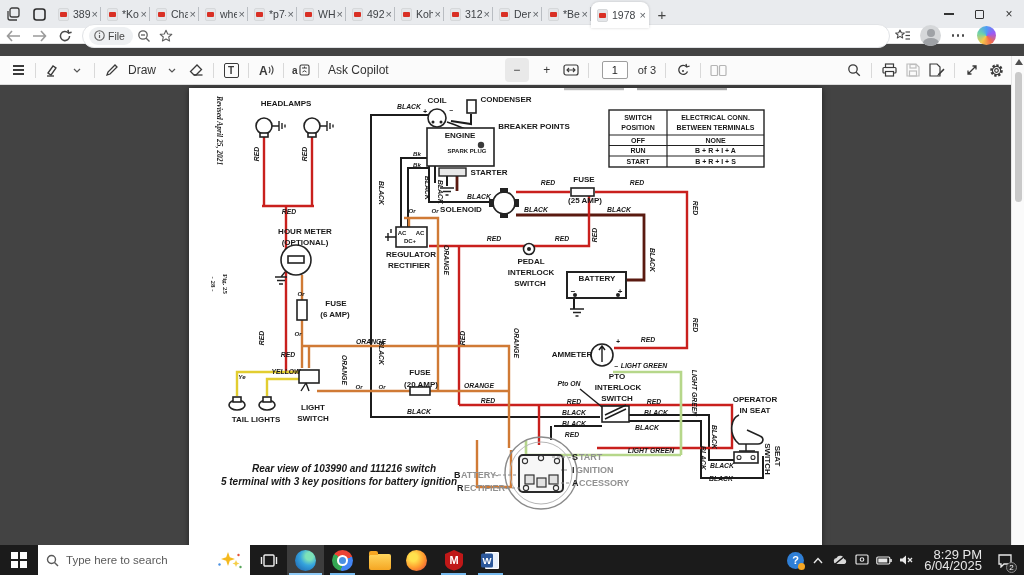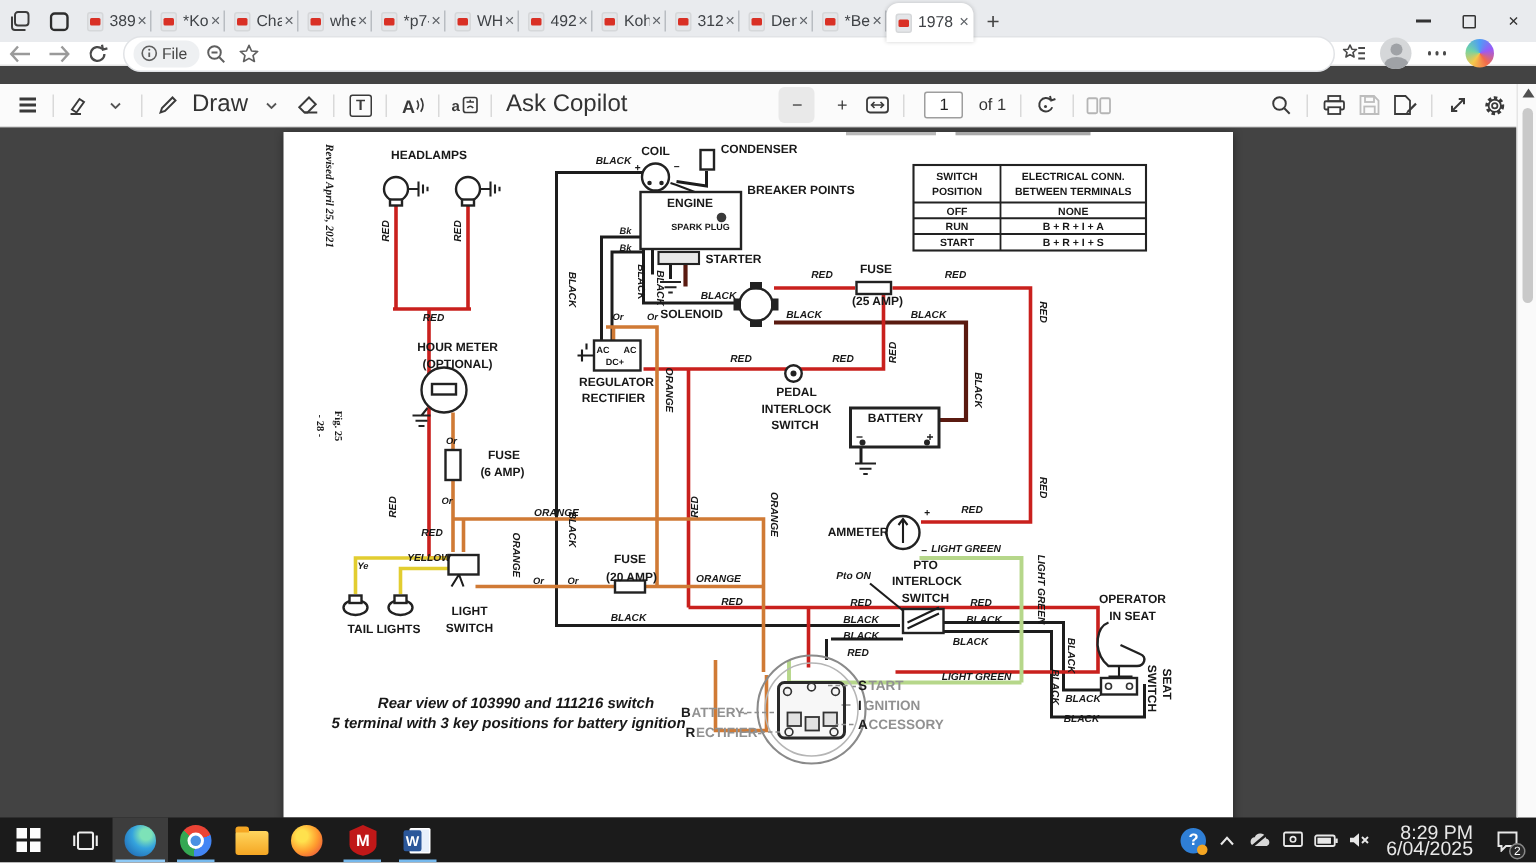--- a/index.html
+++ b/index.html
@@ -35,21 +35,21 @@
   .avatar::after{content:"";position:absolute;left:2.5px;top:13px;width:16px;height:10px;border-radius:50%;background:#9fa2a6}
   .dots{display:flex;gap:2.5px;align-items:center}
   .dots i{width:2.6px;height:2.6px;border-radius:50%;background:#4a4a4a}
   .copilot{width:19px;height:19px;border-radius:50%;background:conic-gradient(#4e9df5,#9b59f6,#f26a4b,#f5c84b,#6fd3a7,#4e9df5);margin:0 8px 0 6px}
 
   
   .pdfbar{position:absolute;top:56px;left:0;width:1024px;height:29px;background:#fbfbfb;border-bottom:1px solid #dcdcdc;display:flex;align-items:center;font-size:12px;color:#3a3a3a}
   .pi{height:24px;min-width:24px;display:flex;align-items:center;justify-content:center;padding:0 3px}
   .pi.hl{background:#e9e9e9;border-radius:4px}
   .pdiv{width:1px;height:15px;background:#d9d9d9;margin:0 5px}
-  .plabel{font-size:16px;color:#333;padding:0 4px}
+  .plabel{font-size:12px;color:#333;padding:0 4px}
   .pagebox{width:26px;height:18px;border:1px solid #9e9e9e;border-radius:2px;background:#fff;display:flex;align-items:center;justify-content:center;font-size:11px;color:#222;margin:0 6px 0 8px}
   .tbox{width:15px;height:15px;border:1.4px solid #3a3a3a;border-radius:2px;font-size:10px;font-weight:bold;display:flex;align-items:center;justify-content:center}
   .menu-ic{display:flex;flex-direction:column;gap:2.6px}
   .menu-ic i{display:block;width:11px;height:1.5px;background:#3a3a3a}
   .gap{flex:1 1 auto}
 
   
   .content{position:absolute;top:85px;left:0;width:1024px;height:460px;background:#434343;overflow:hidden}
   .page{position:absolute;left:189px;top:3px;width:633px;height:551px;background:#fff;box-shadow:0 1px 6px rgba(0,0,0,.5)}
   .vscroll{position:absolute;top:56px;right:0;width:13px;height:489px;background:#fafafa;border-left:1px solid #e6e6e6;z-index:5}
@@ -315,21 +315,21 @@
     <div class="pi hl">−</div>
     <div class="pi" style="margin-left:6px">+</div>
     <div class="pi">
       <svg width="16" height="12" viewBox="0 0 16 12">
           <rect x="1" y="1" width="14" height="10" rx="2" fill="none" stroke="#3a3a3a" stroke-width="1.2"></rect>
           <path d="M4,6 h8 M6,4 L4,6 L6,8 M10,4 L12,6 L10,8" fill="none" stroke="#3a3a3a" stroke-width="1.1"></path>
         </svg>
     </div>
     <span class="pdiv"></span>
     <div class="pagebox">1</div>
-    <span class="plabel" style="font-size:11px">of 1</span>
+    <span class="plabel" style="font-size:11px">of 3</span>
     <span class="pdiv"></span>
     <div class="pi">
       <svg width="15" height="14" viewBox="0 0 15 14">
           <path d="M11.5,8.5 a4.5,4.5 0 1 1 -1,-4.8" fill="none" stroke="#3a3a3a" stroke-width="1.3"></path>
           <path d="M10,1 L10.8,4 L13.6,3" fill="none" stroke="#3a3a3a" stroke-width="1.3"></path>
           <circle cx="7" cy="8" r="1" fill="#3a3a3a"></circle>
         </svg>
     </div>
     <span class="pdiv"></span>
     <div class="pi">
@@ -669,20 +669,34 @@
 
   <div class="taskbar">
     <div class="startbtn">
         <span class="winlogo">
           <i></i>
           <i></i>
           <i></i>
           <i></i>
         </span>
       </div>
+    <div class="tsearch">
+      <svg width="13" height="13" viewBox="0 0 13 13">
+          <circle cx="5.5" cy="5.5" r="4" fill="none" stroke="#5a5a5a" stroke-width="1.4"></circle>
+          <line x1="8.5" y1="8.5" x2="12" y2="12" stroke="#5a5a5a" stroke-width="1.4"></line>
+        </svg>
+      <span class="ph">Type here to search</span>
+      <svg width="26" height="18" viewBox="0 0 26 18">
+        <path d="M12,1 L13.8,6.2 L19,8 L13.8,9.8 L12,15 L10.2,9.8 L5,8 L10.2,6.2 Z" fill="#f5b91e"></path>
+        <path d="M20,9 L21,11.5 L23.5,12.5 L21,13.5 L20,16 L19,13.5 L16.5,12.5 L19,11.5 Z" fill="#f5cf4a"></path>
+        <circle cx="22.5" cy="4" r="1.2" fill="#e2543a"></circle>
+          <circle cx="3.5" cy="13.5" r="1.2" fill="#4a90e2"></circle>
+          <circle cx="24.5" cy="16" r="1.2" fill="#57a65a"></circle>
+      </svg>
+    </div>
     <div class="tapp">
       <svg width="18" height="15" viewBox="0 0 18 15">
           <rect x="4" y="2" width="10" height="11" rx="1" fill="none" stroke="#eee" stroke-width="1.4"></rect>
           <path d="M1.5,4 v7 M16.5,4 v7" stroke="#eee" stroke-width="1.4"></path>
         </svg>
     </div>
     <div class="tapp activeapp running">
         <span class="edgeic"></span>
       </div>
     <div class="tapp running">

